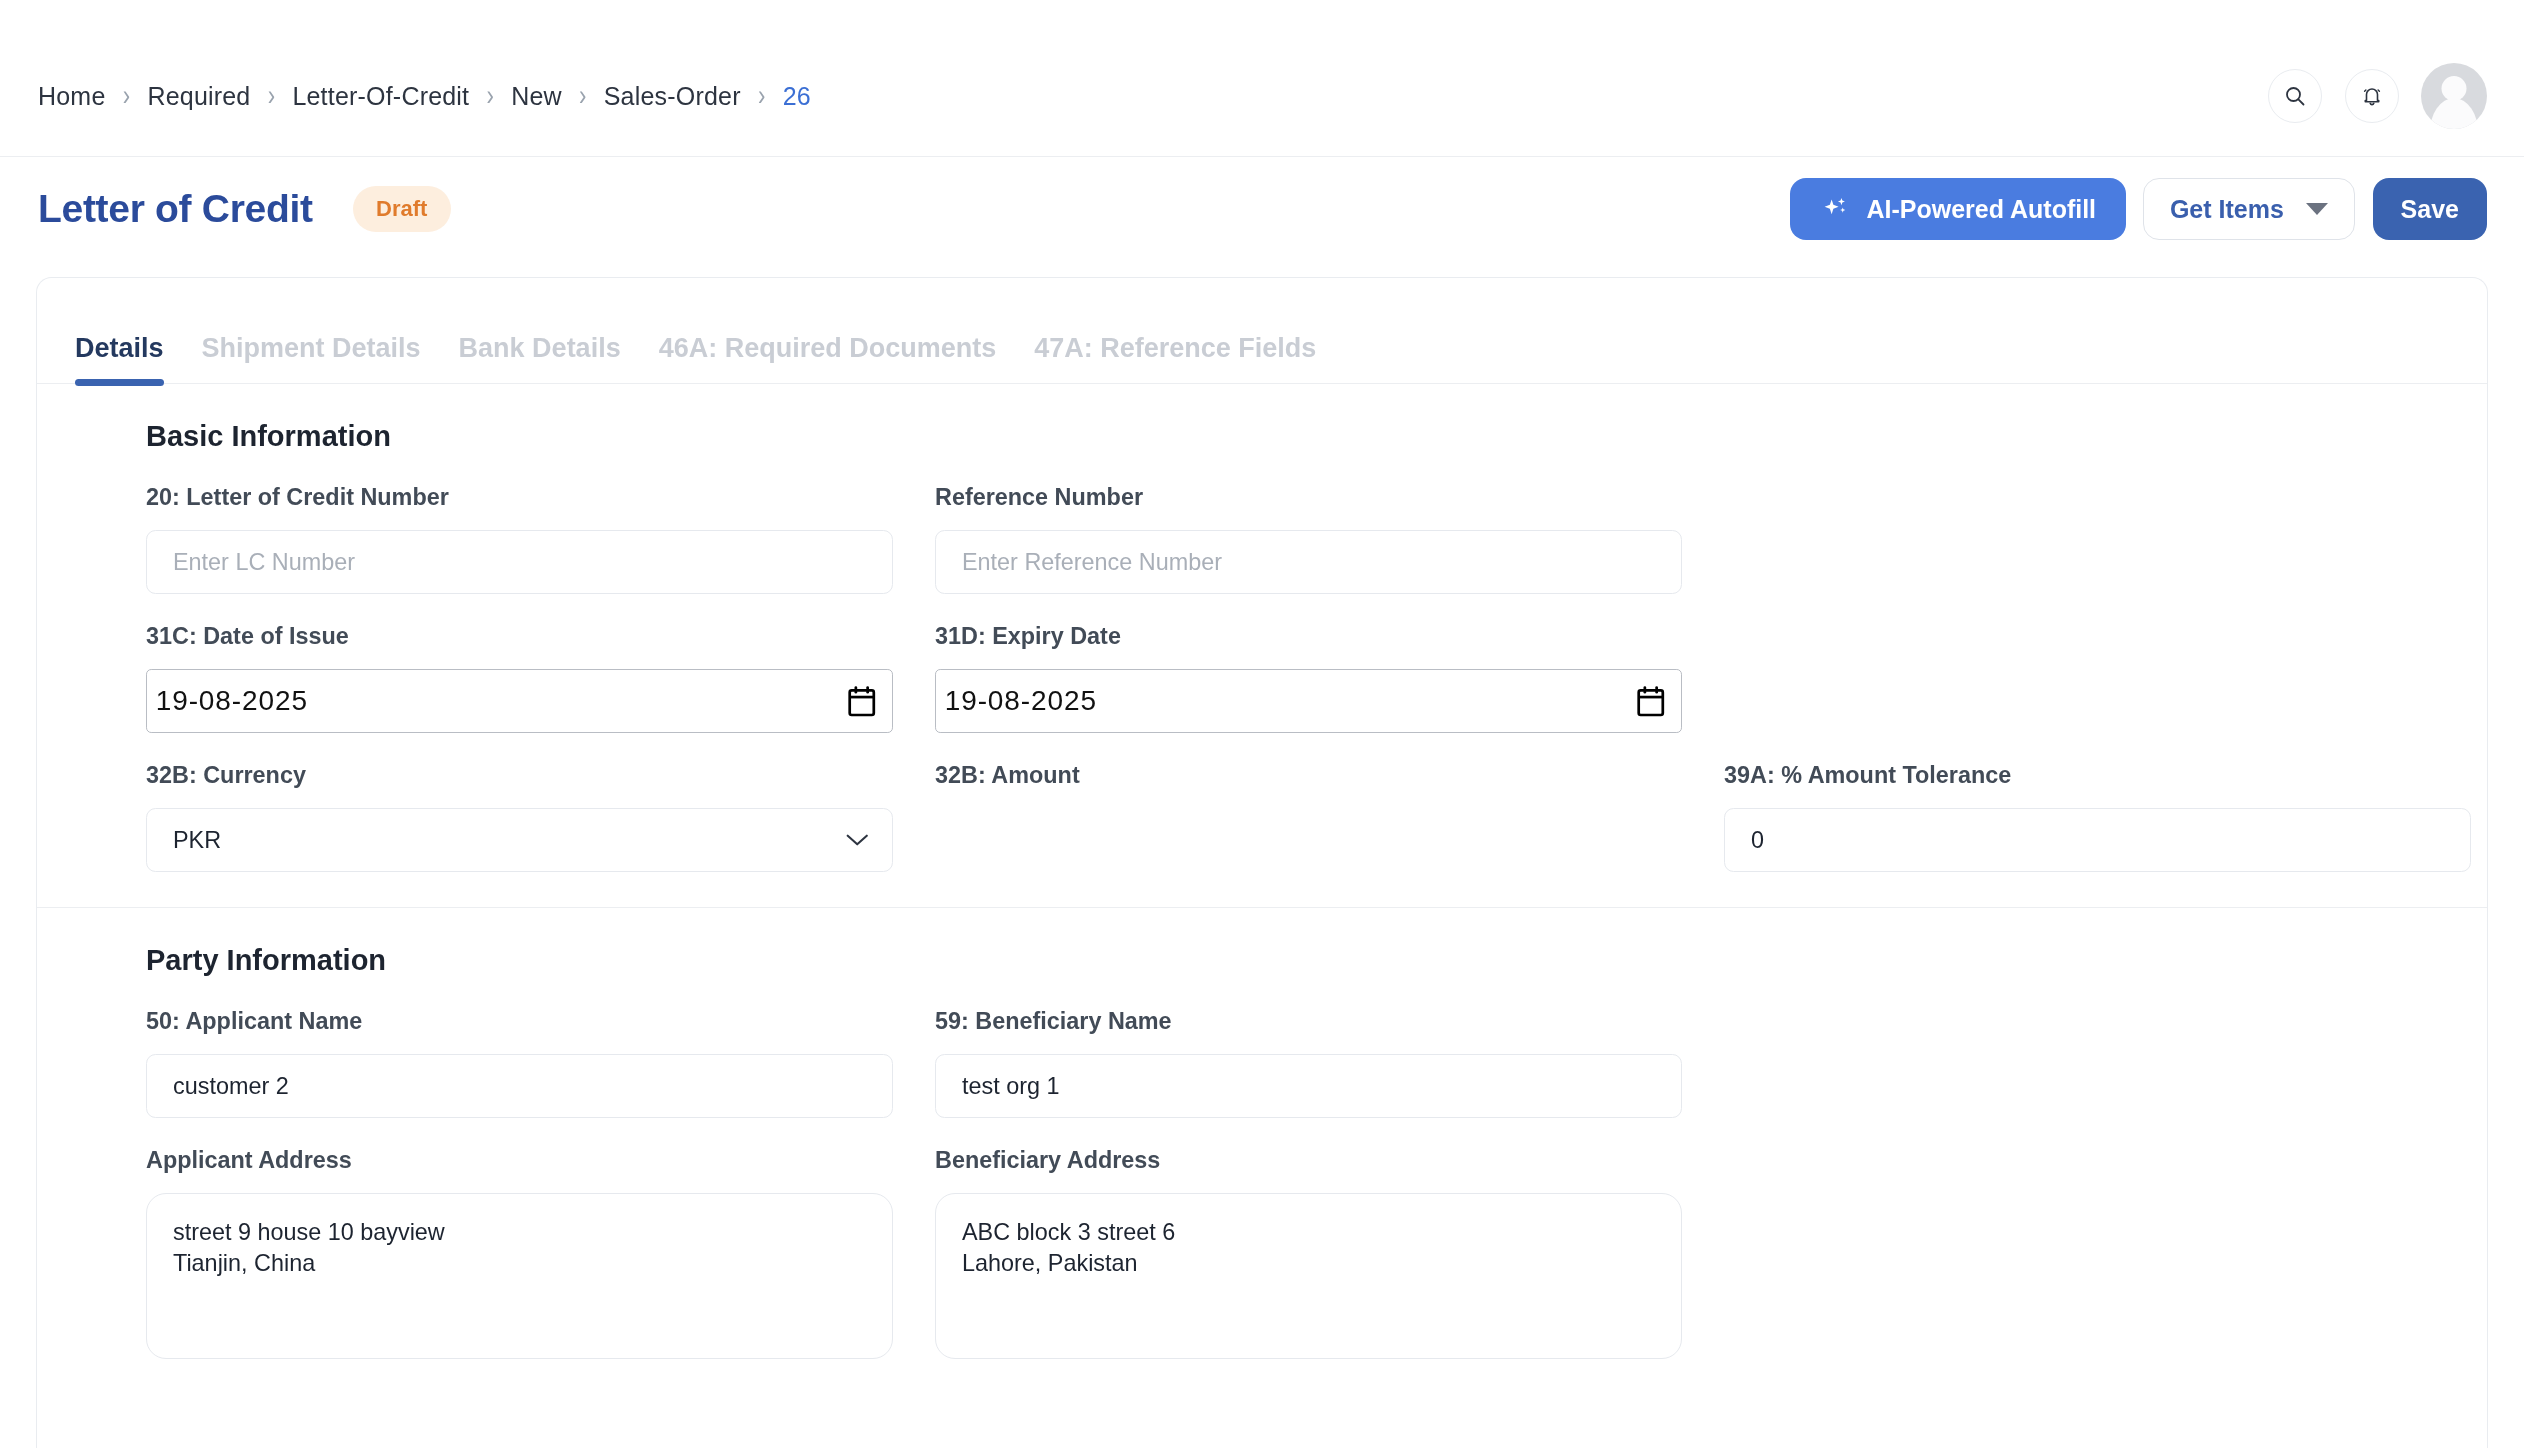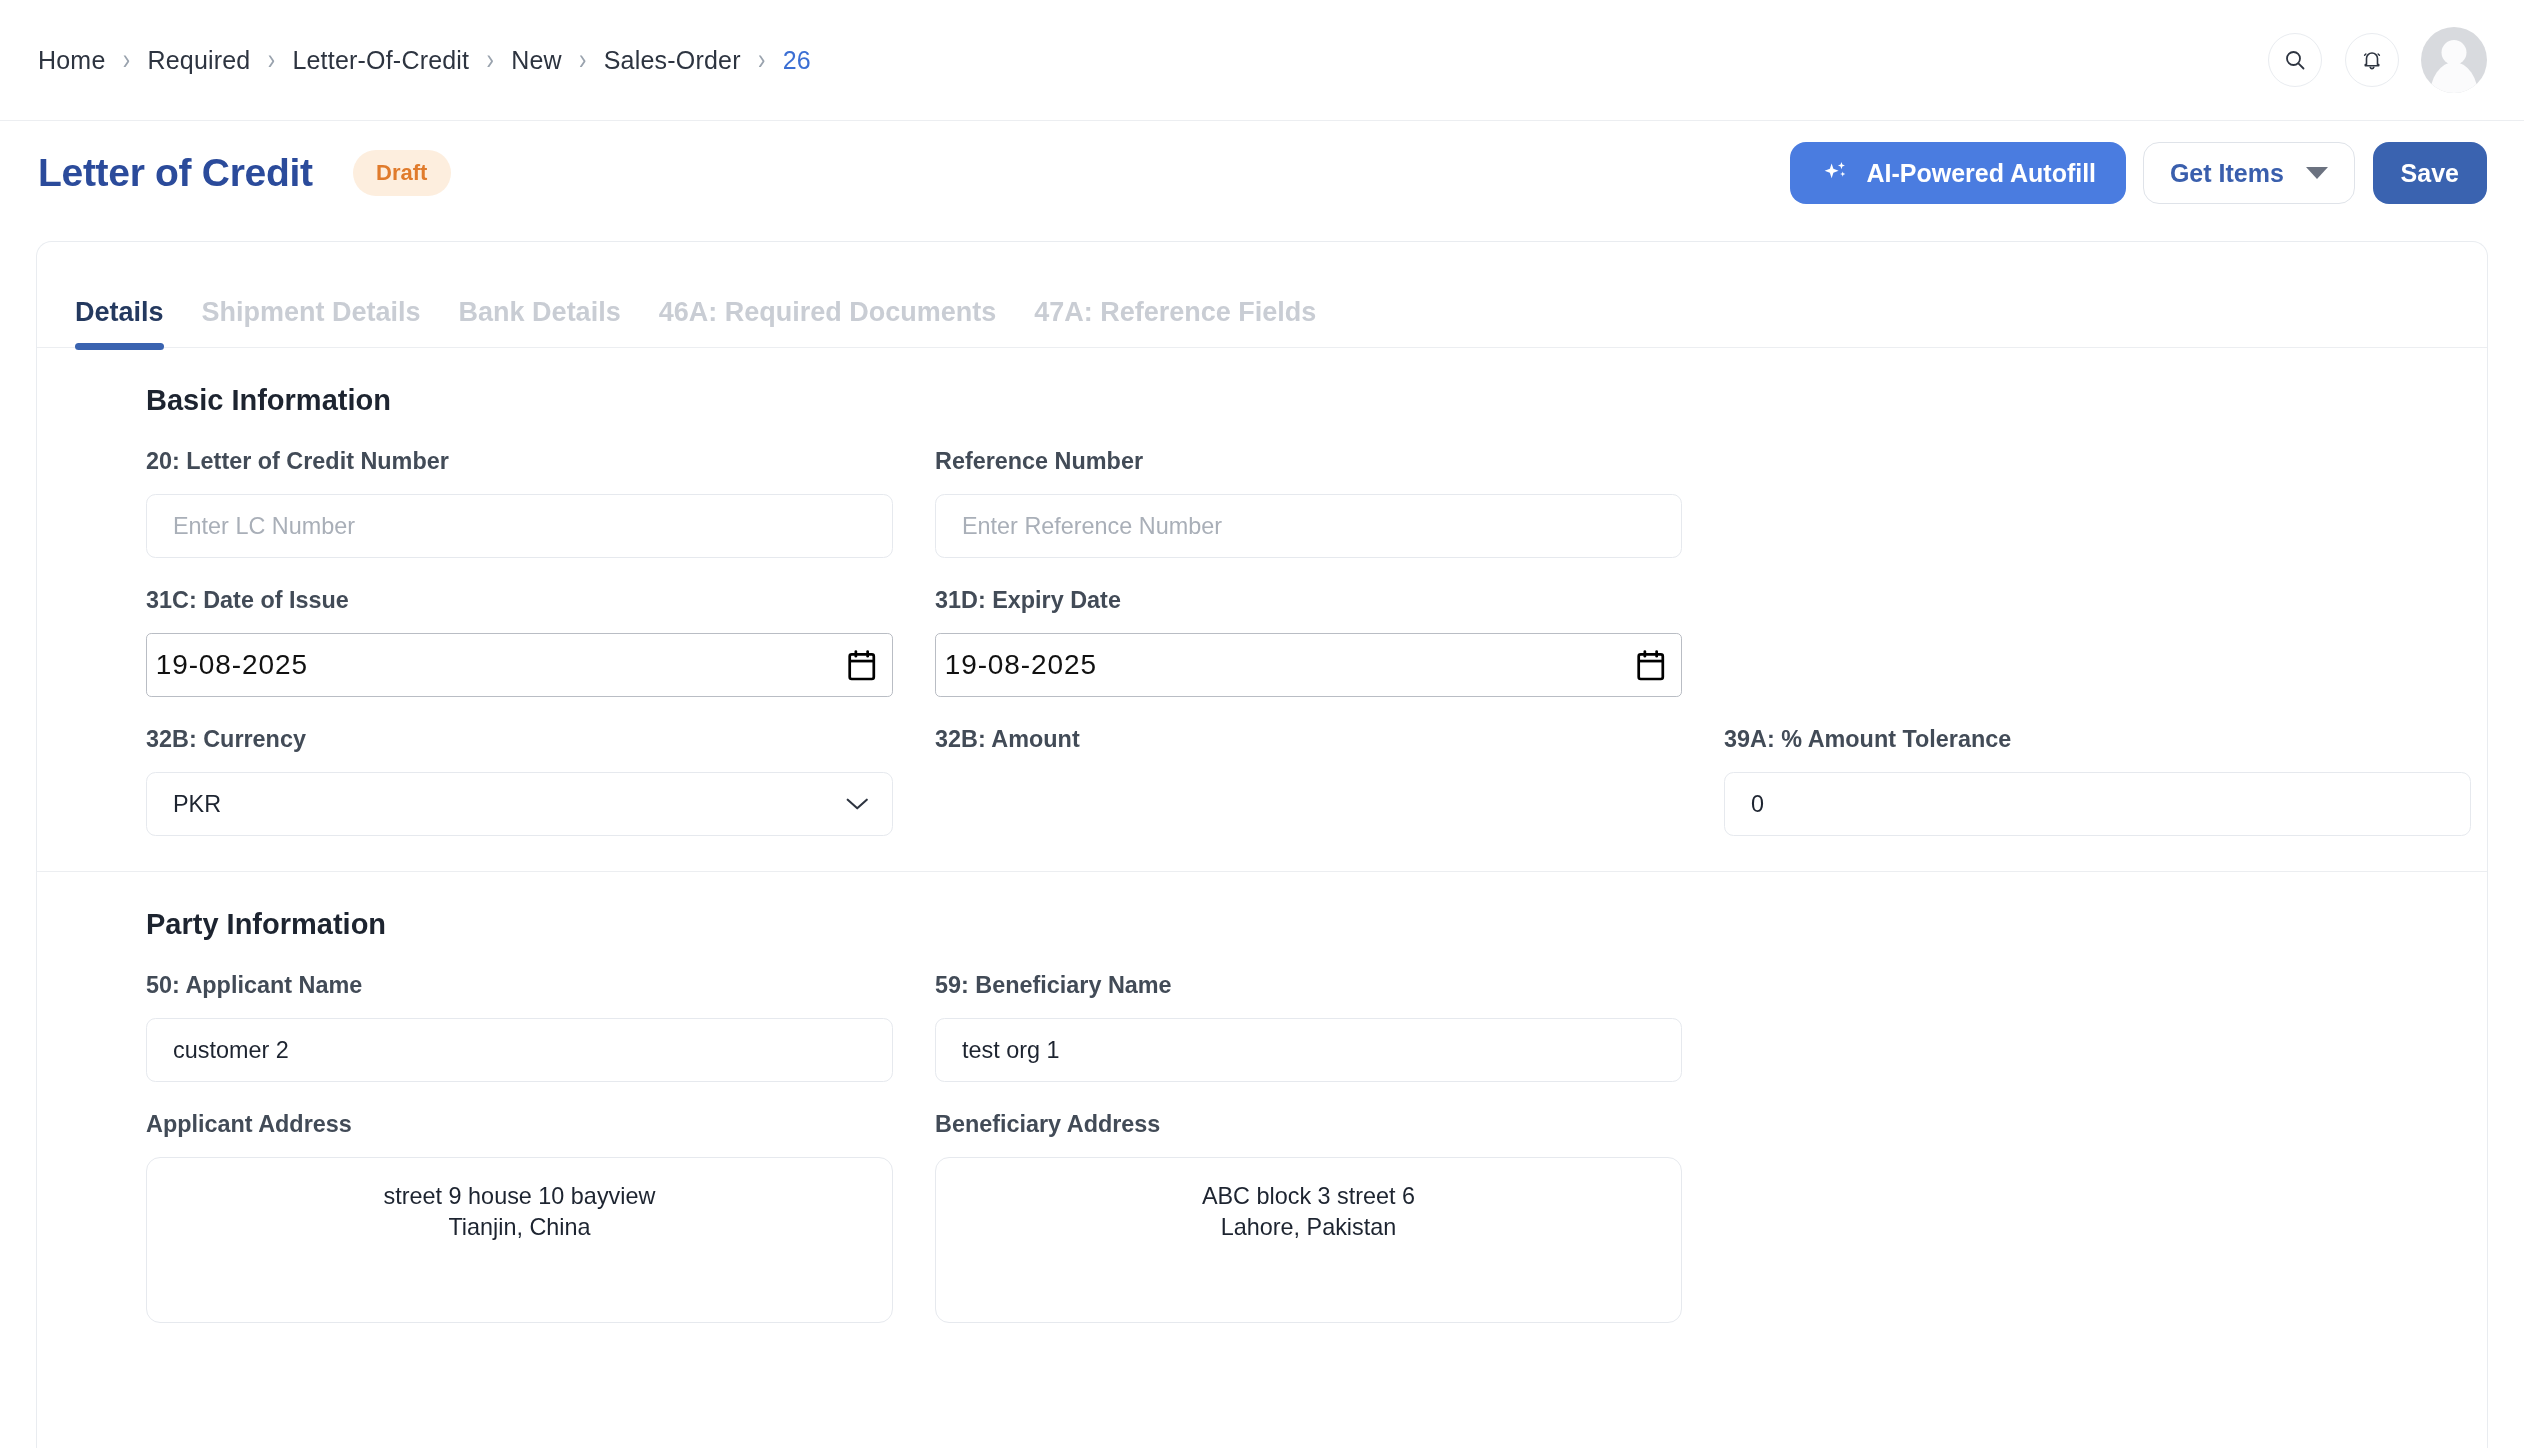--- a/index.html
+++ b/index.html
@@ -14,20 +14,21 @@
 
   
   .topbar {
     height: 121px;
     display: flex;
     align-items: center;
     justify-content: space-between;
     padding: 0 38px 0 38px;
     border-bottom: 1.7px solid #eceef1;
     background: #fff;
+    margin-top: 36px;
   }
 
   .breadcrumb {
     display: flex;
     align-items: center;
     gap: 0;
     font-size: 25px;
     color: #2d3440;
   }
   .crumb {
@@ -234,30 +235,29 @@
 
   .input-select {
     justify-content: space-between;
     padding-right: 24px;
   }
   .chev { width: 22.5px; height: 14px; flex: none; }
 
   .textarea {
     height: 166px;
     border: 1.7px solid #e6e9ee;
-    border-radius: 14px;
+    border-radius: 20px;
     background: #fff;
     font-size: 23.4px;
     color: #1d2430;
     padding: 22.5px 26px;
     line-height: 1.34;
     white-space: pre-line;
     font-family: "Liberation Sans", sans-serif;
     width: 100%;
-    text-align: center;
   }
 </style>
 </head>
 <body>
 
 <div class="topbar">
 
   <nav class="breadcrumb">
     <span class="crumb">Home</span>
     <span class="crumb-sep">›</span>

